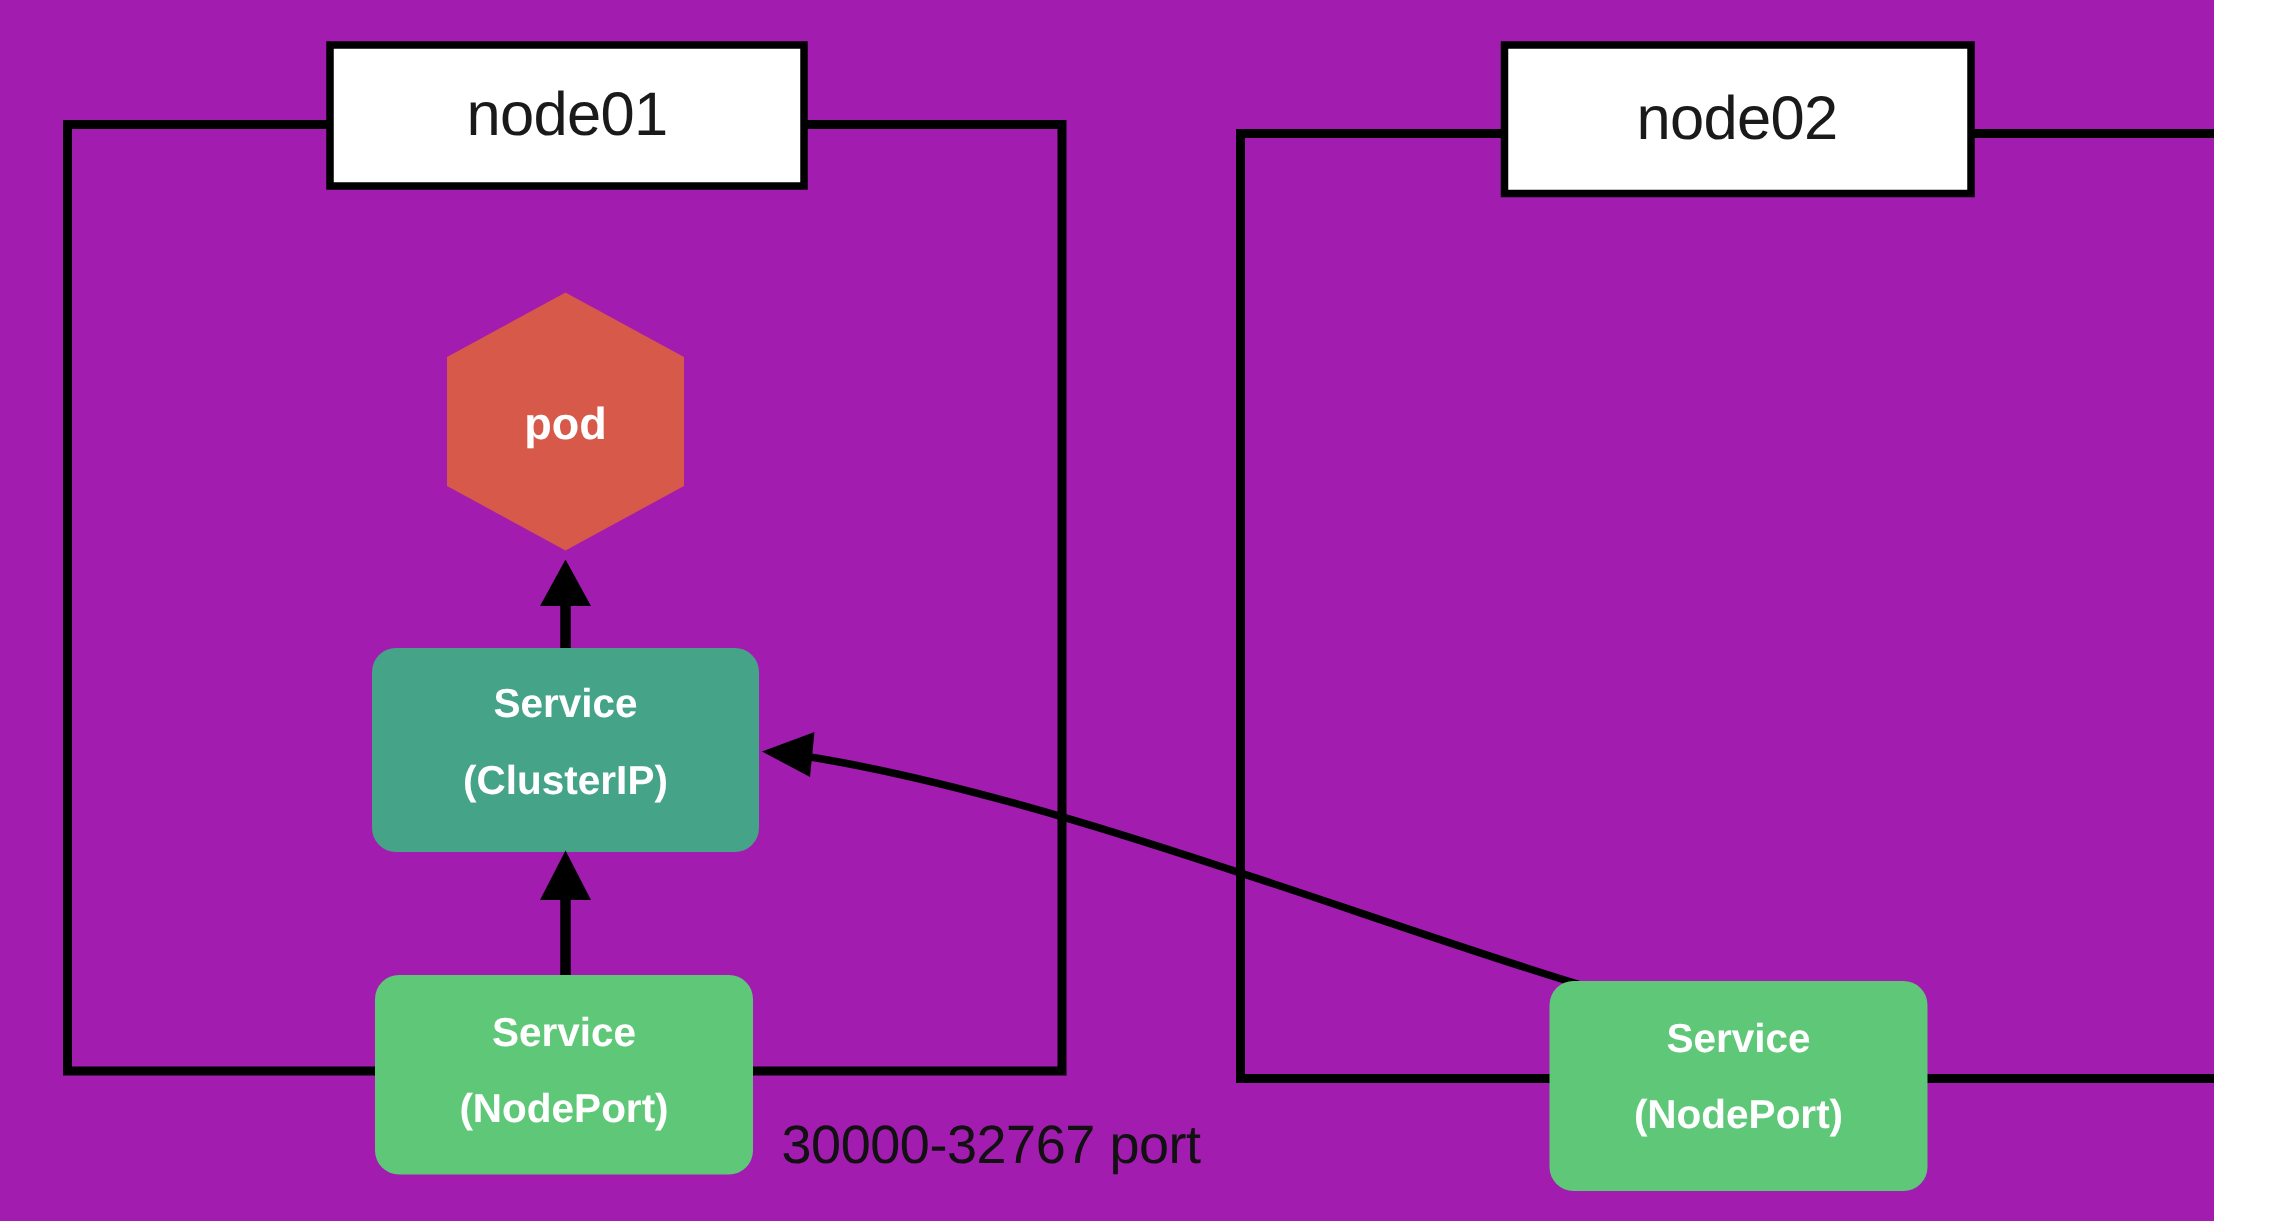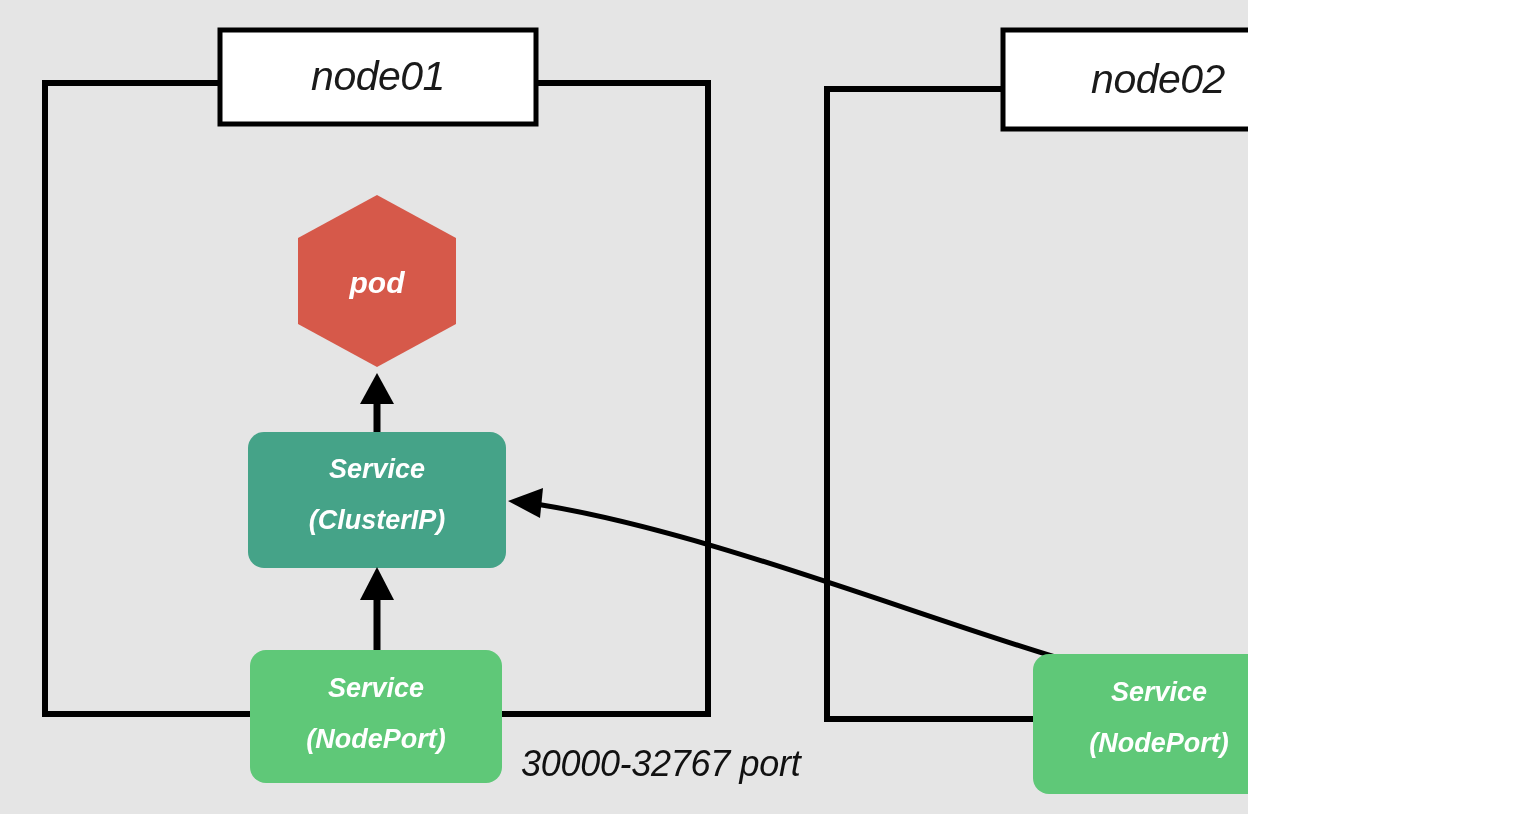--- a/index.html
+++ b/index.html
@@ -5,25 +5,24 @@
   html, body {
     margin: 0;
     padding: 0;
     background: #ffffff;
   }
   body {
     font-family: "Liberation Sans", sans-serif;
   }
   #canvas {
     position: relative;
-    width: 1248px;
+    width: 1476px;
     height: 814px;
-    background: #e5e5e5;
+    background: #a21caf;
     overflow: hidden;
-    font-style: italic;
   }
   #diagram-svg {
     position: absolute;
     top: 0;
     left: 0;
     width: 1520px;
     height: 814px;
   }
   .node-frame {
     fill: none;

